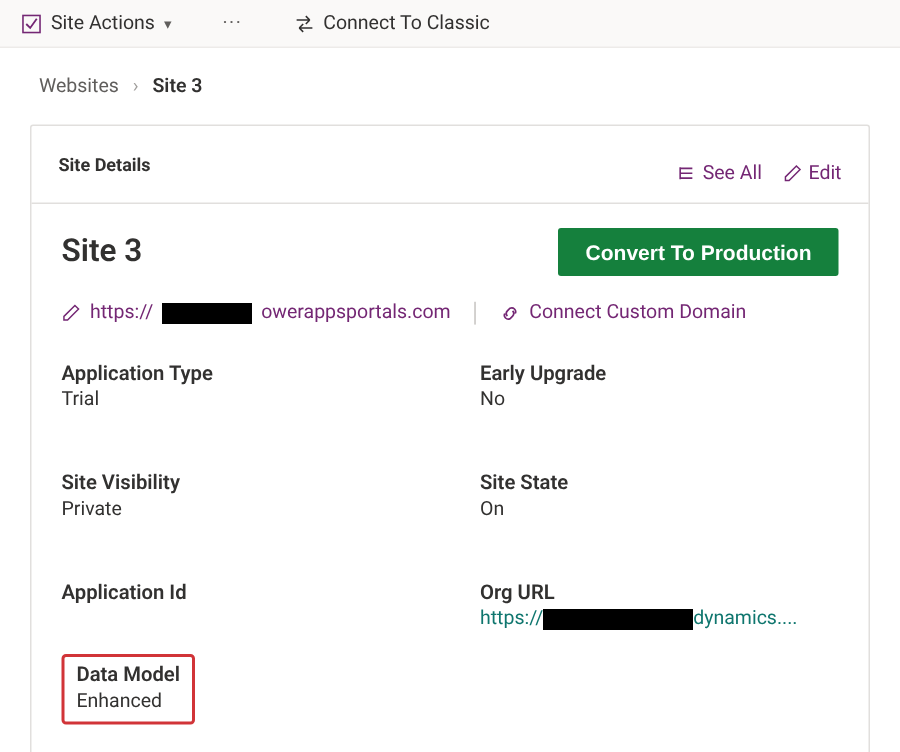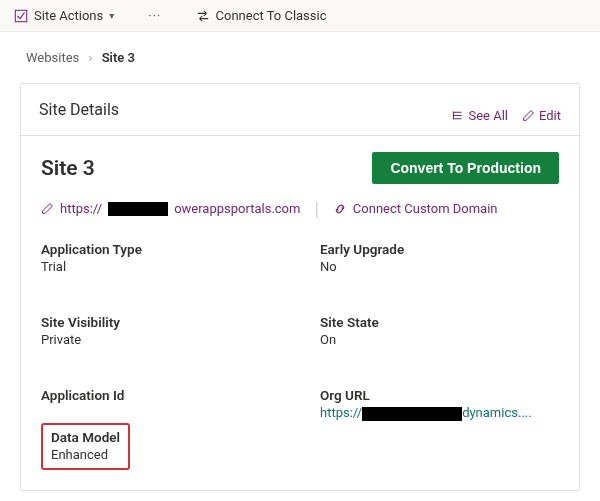--- a/index.html
+++ b/index.html
@@ -43,21 +43,21 @@
     border-radius: 2px;
     background: #fff;
   }
   .card-header {
     display: flex;
     align-items: center;
     justify-content: space-between;
     padding: 12px 18px;
     border-bottom: 1px solid #e1dfdd;
   }
-  .card-header .title { font-weight: 400; font-size: 16px; }
+  .card-header .title { font-weight: 700; font-size: 12px; }
   .card-header .actions { display:flex; gap: 14px; margin-top: 12px; }
   .link-action {
     display: inline-flex;
     align-items: center;
     gap: 4px;
     color: #742774;
     font-size: 13px;
     cursor: pointer;
   }
   .card-body { padding: 16px 20px 20px; }
@@ -108,21 +108,21 @@
   }
   .field .label { font-weight: 600; font-size: 13.5px; margin-bottom: 2px; }
   .field .value { font-size: 13px; color: #323130; }
   .field .value.link { color: #0f766e; }
   .redact-block { background:#000; height:16px; width: 180px; }
   .highlight-box {
     border: 2px solid #d13438;
     border-radius: 3px;
     padding: 4px 8px 6px;
     width: max-content;
-    margin-top: 2px;
+    margin-top: 16px;
   }
   svg { display:block; }
 </style>
 </head>
 <body>
 
 <div class="topbar">
   <div class="action">
     <span class="icon">
       <svg width="14" height="14" viewBox="0 0 16 16">

